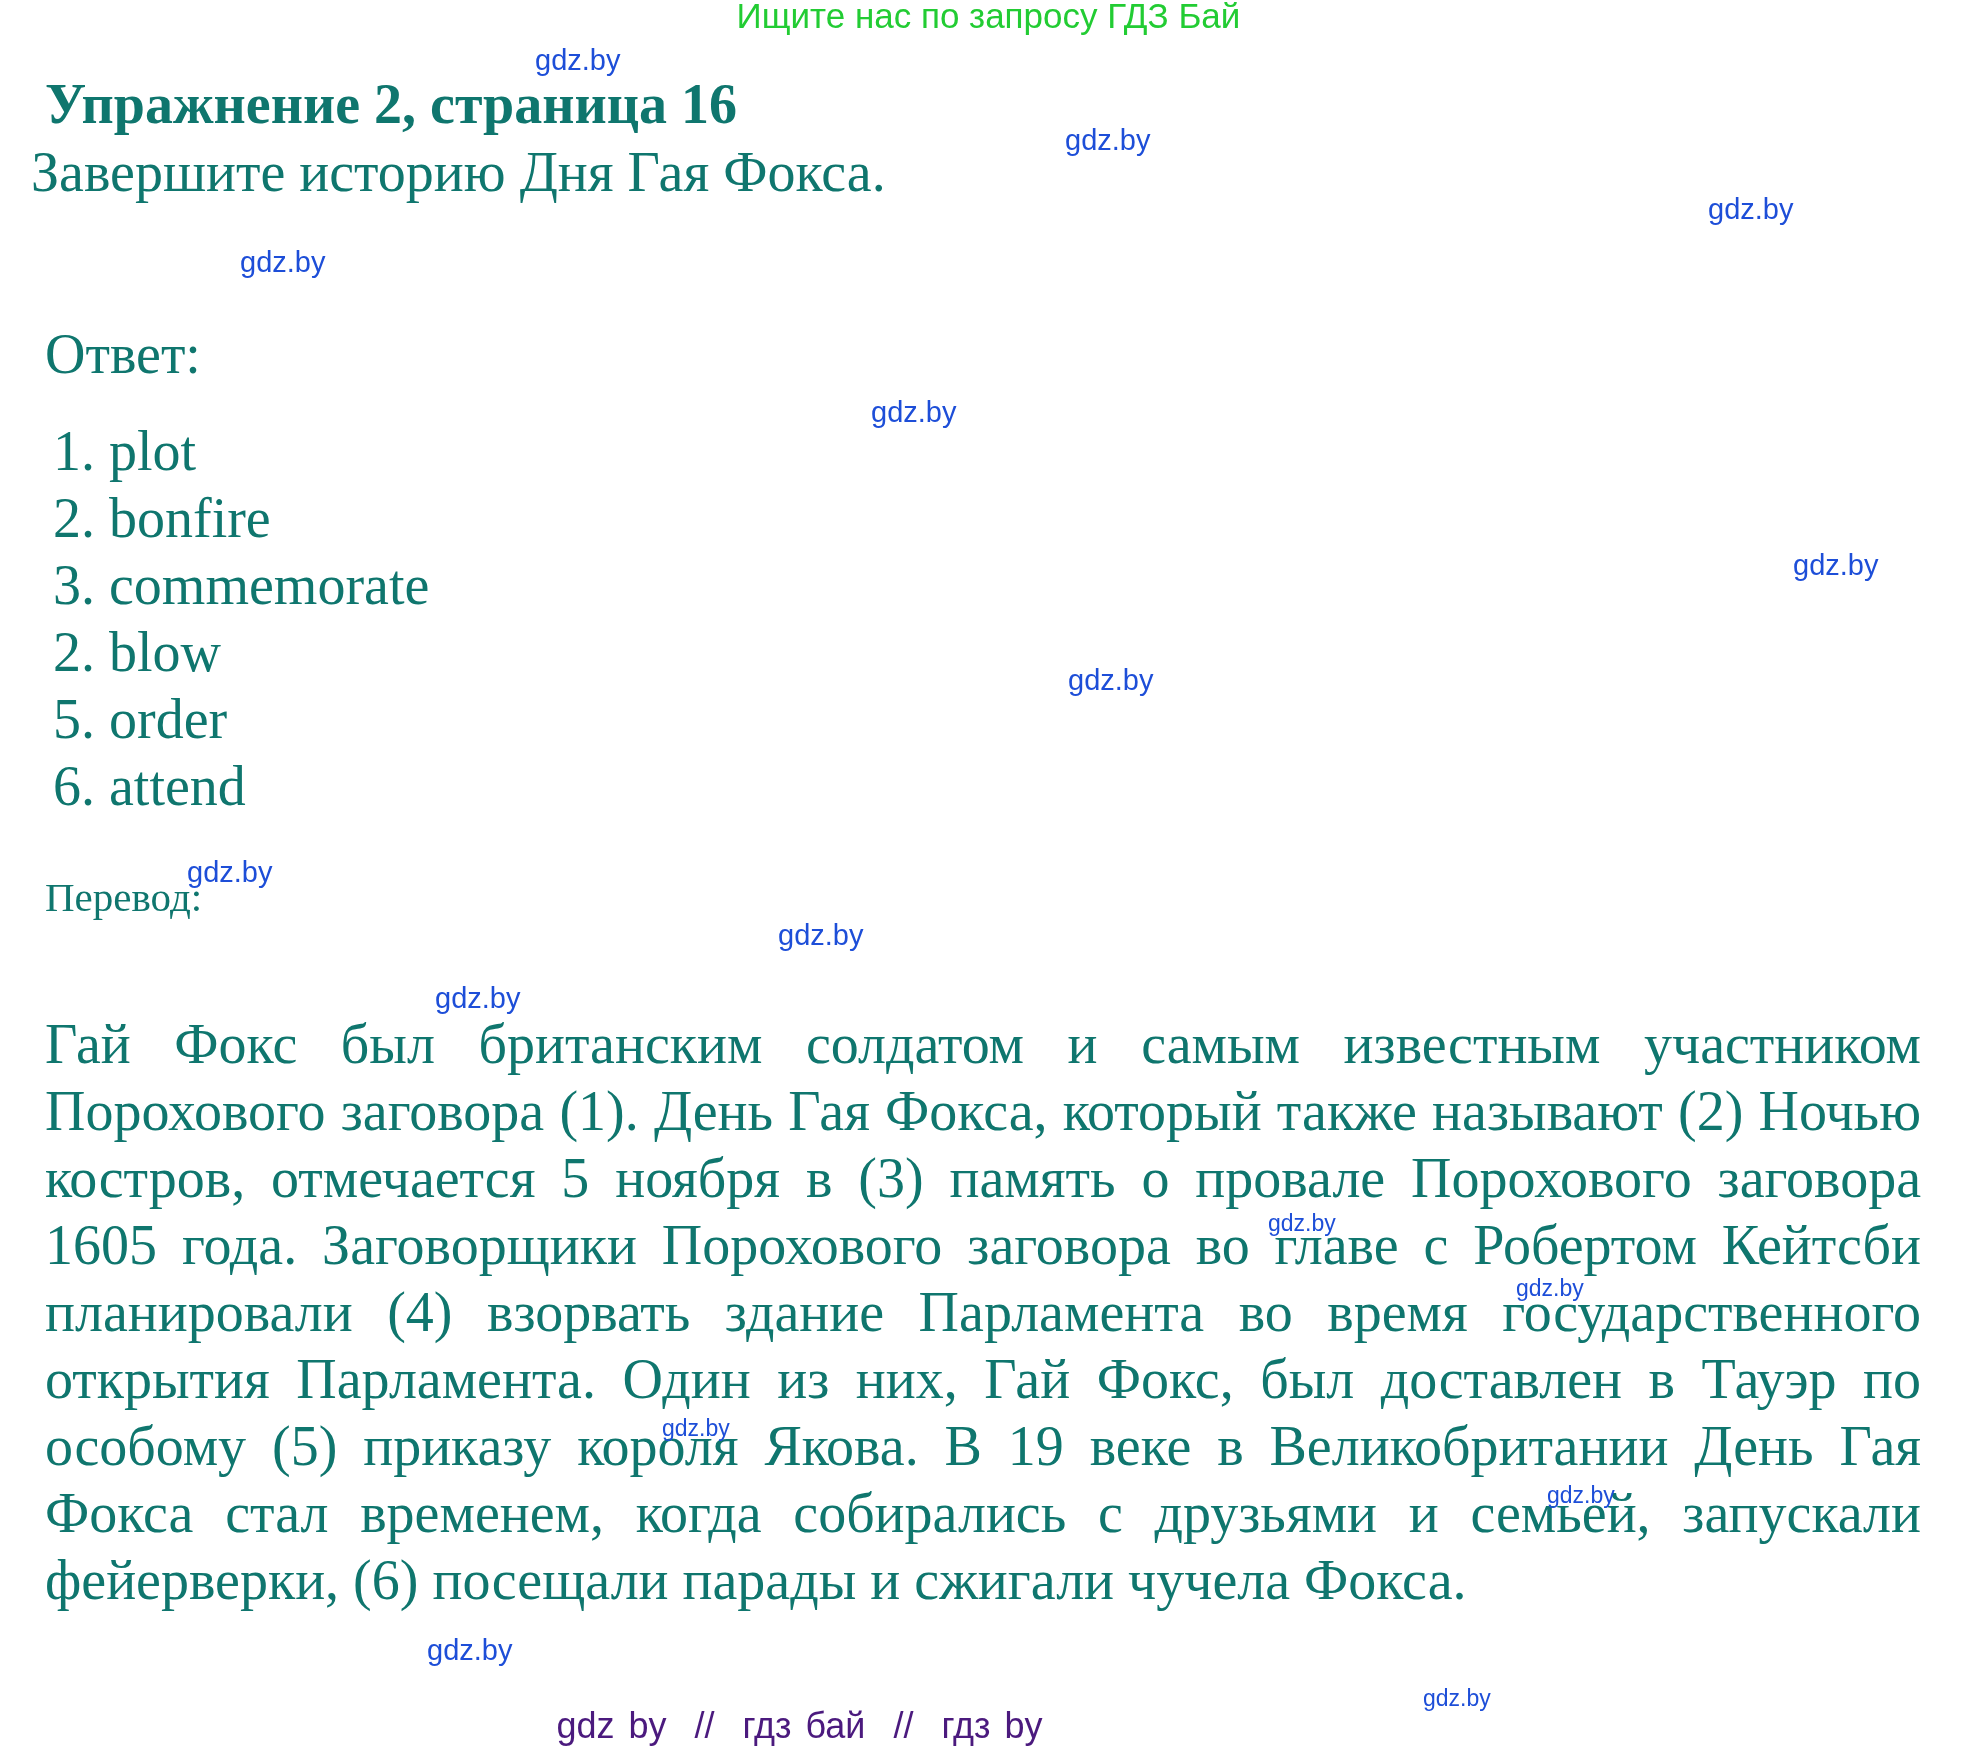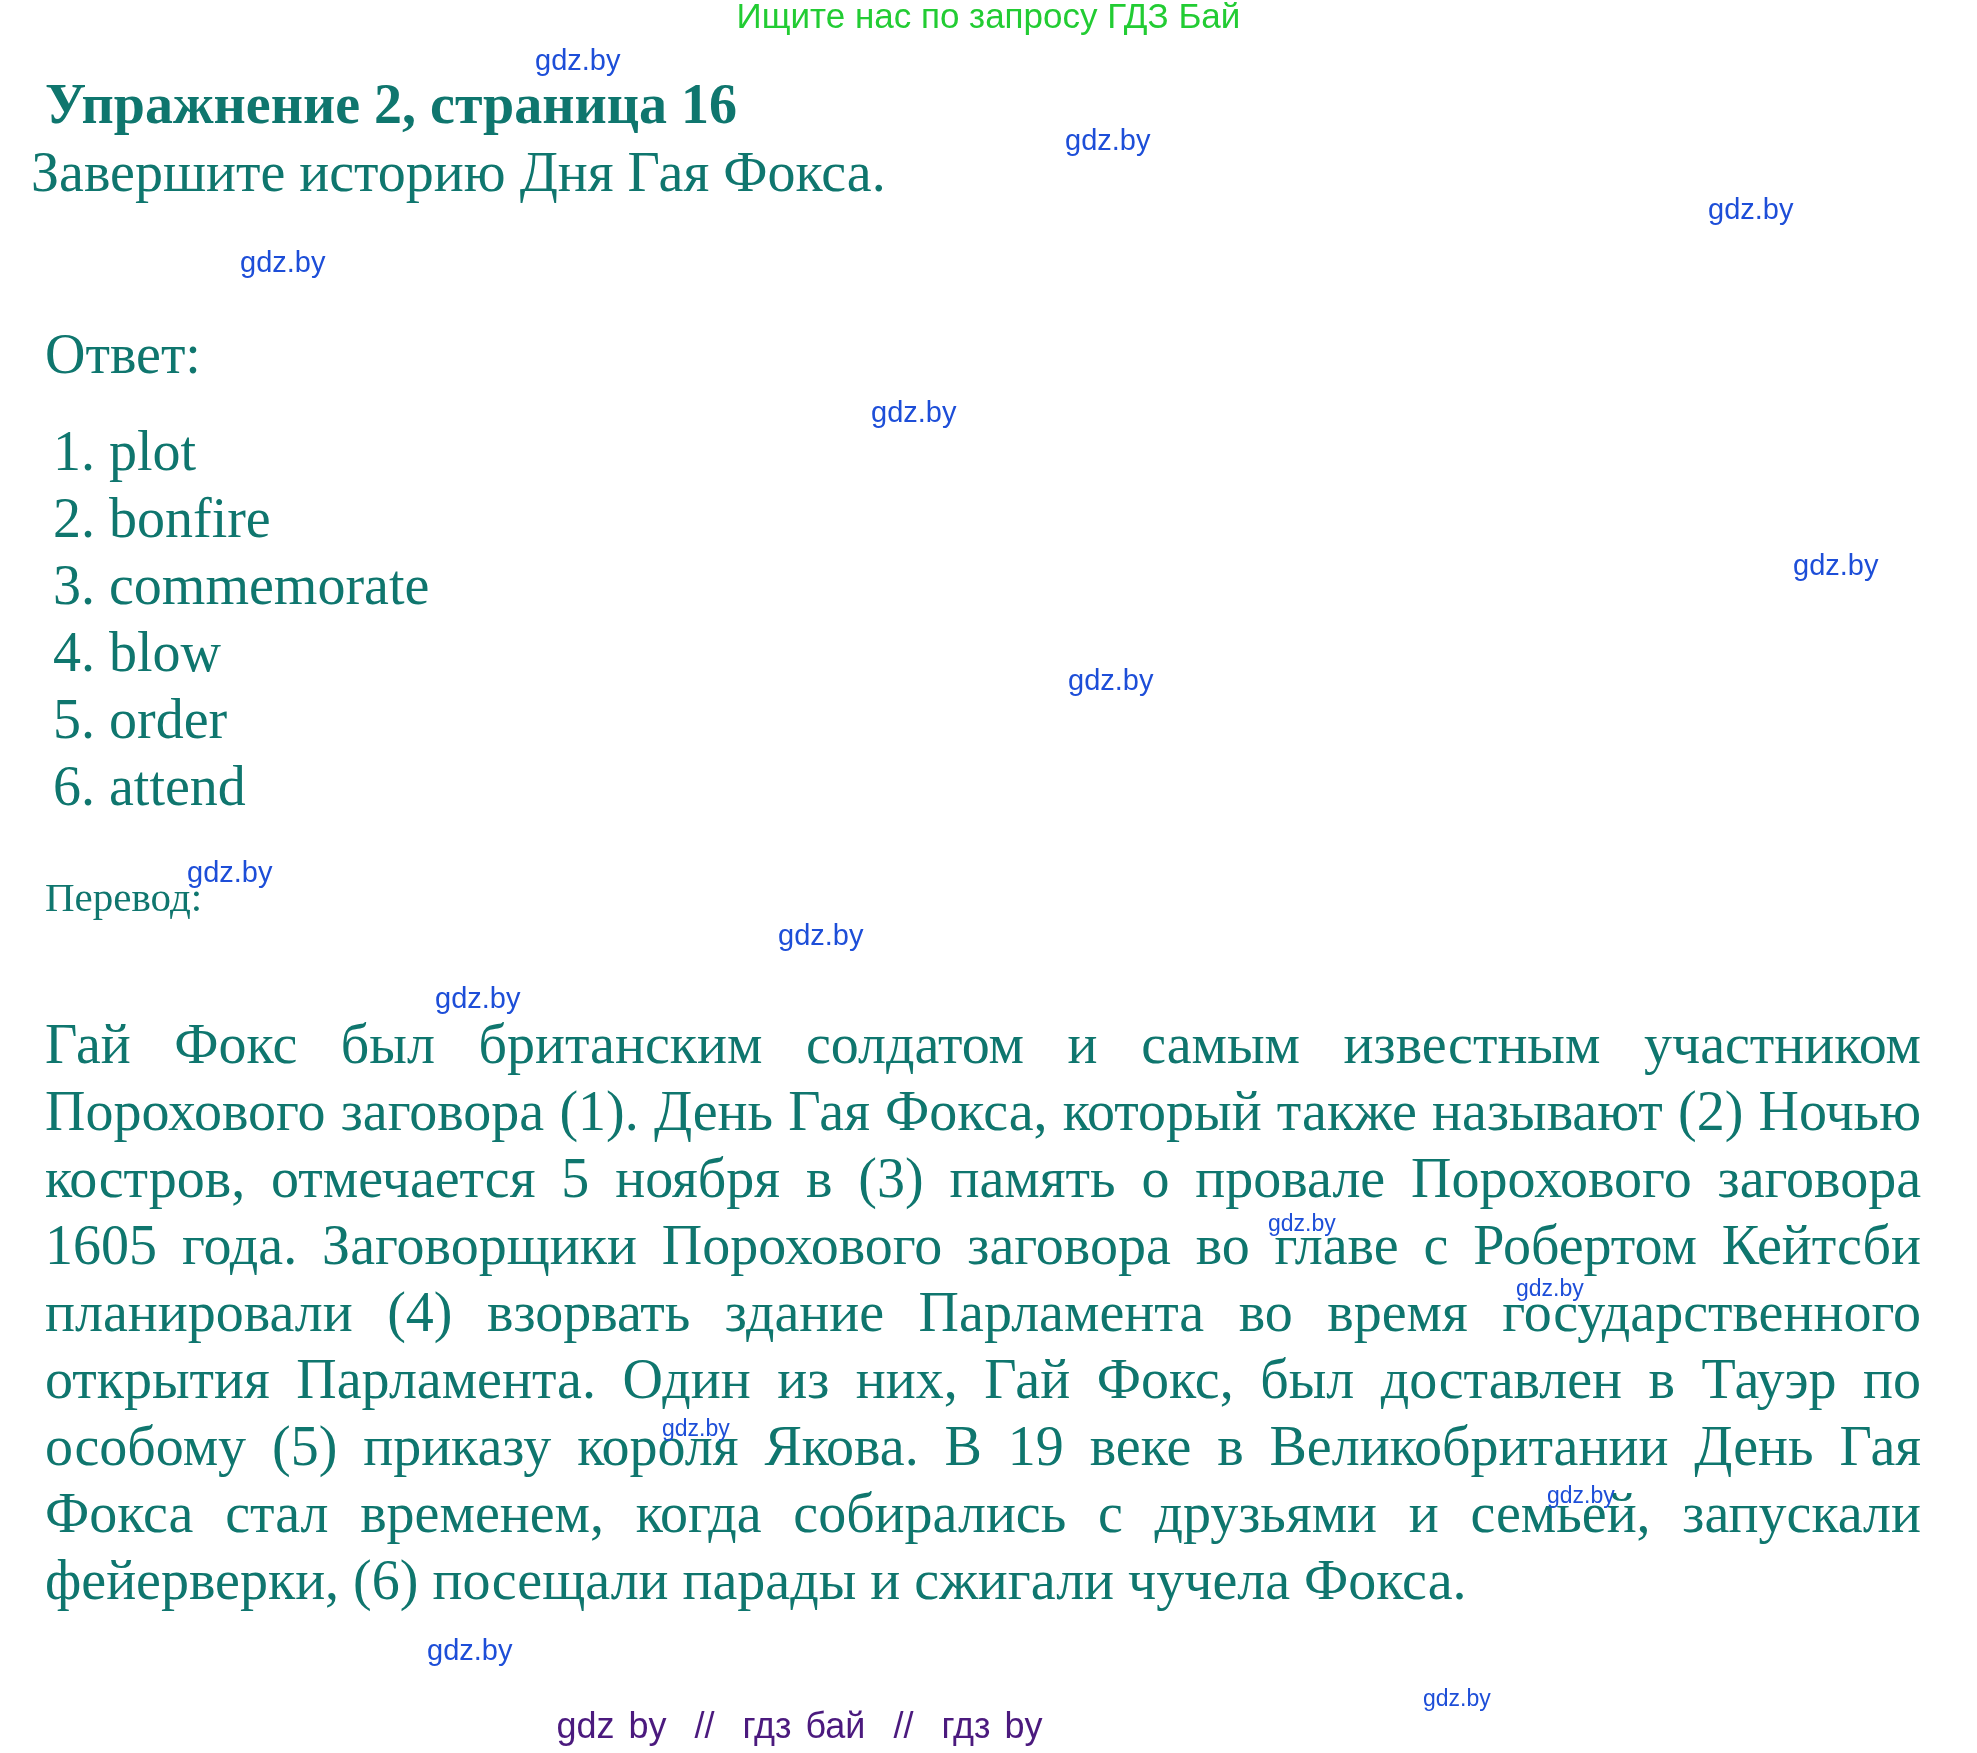--- a/index.html
+++ b/index.html
@@ -25,21 +25,21 @@
 <div id="top-banner" class="abs sans">Ищите нас по запросу ГДЗ Бай</div>
 
 <div id="title" class="abs serif">Упражнение 2, страница 16</div>
 <div id="subtitle" class="abs serif">Завершите историю Дня Гая Фокса.</div>
 
 <div id="answer-label" class="abs serif">Ответ:</div>
 <ul id="answer-list" class="abs serif">
   <li>1. plot</li>
   <li>2. bonfire</li>
   <li>3. commemorate</li>
-  <li>4. blow</li>
+  <li>2. blow</li>
   <li>5. order</li>
   <li>6. attend</li>
 </ul>
 
 <div id="translation-label" class="abs serif">Перевод:</div>
 <p id="paragraph" class="serif">Гай Фокс был британским солдатом и самым известным участником Порохового заговора (1). День Гая Фокса, который также называют (2) Ночью костров, отмечается 5 ноября в (3) память о провале Порохового заговора 1605 года. Заговорщики Порохового заговора во главе с Робертом Кейтсби планировали (4) взорвать здание Парламента во время государственного открытия Парламента. Один из них, Гай Фокс, был доставлен в Тауэр по особому (5) приказу короля Якова. В 19 веке в Великобритании День Гая Фокса стал временем, когда собирались с друзьями и семьей, запускали фейерверки, (6) посещали парады и сжигали чучела Фокса.</p>
 
 <div class="wm" style="left:535px;top:44px;">gdz.by</div>
 <div class="wm" style="left:1065px;top:124px;">gdz.by</div>
 <div class="wm" style="left:1708px;top:193px;">gdz.by</div>

